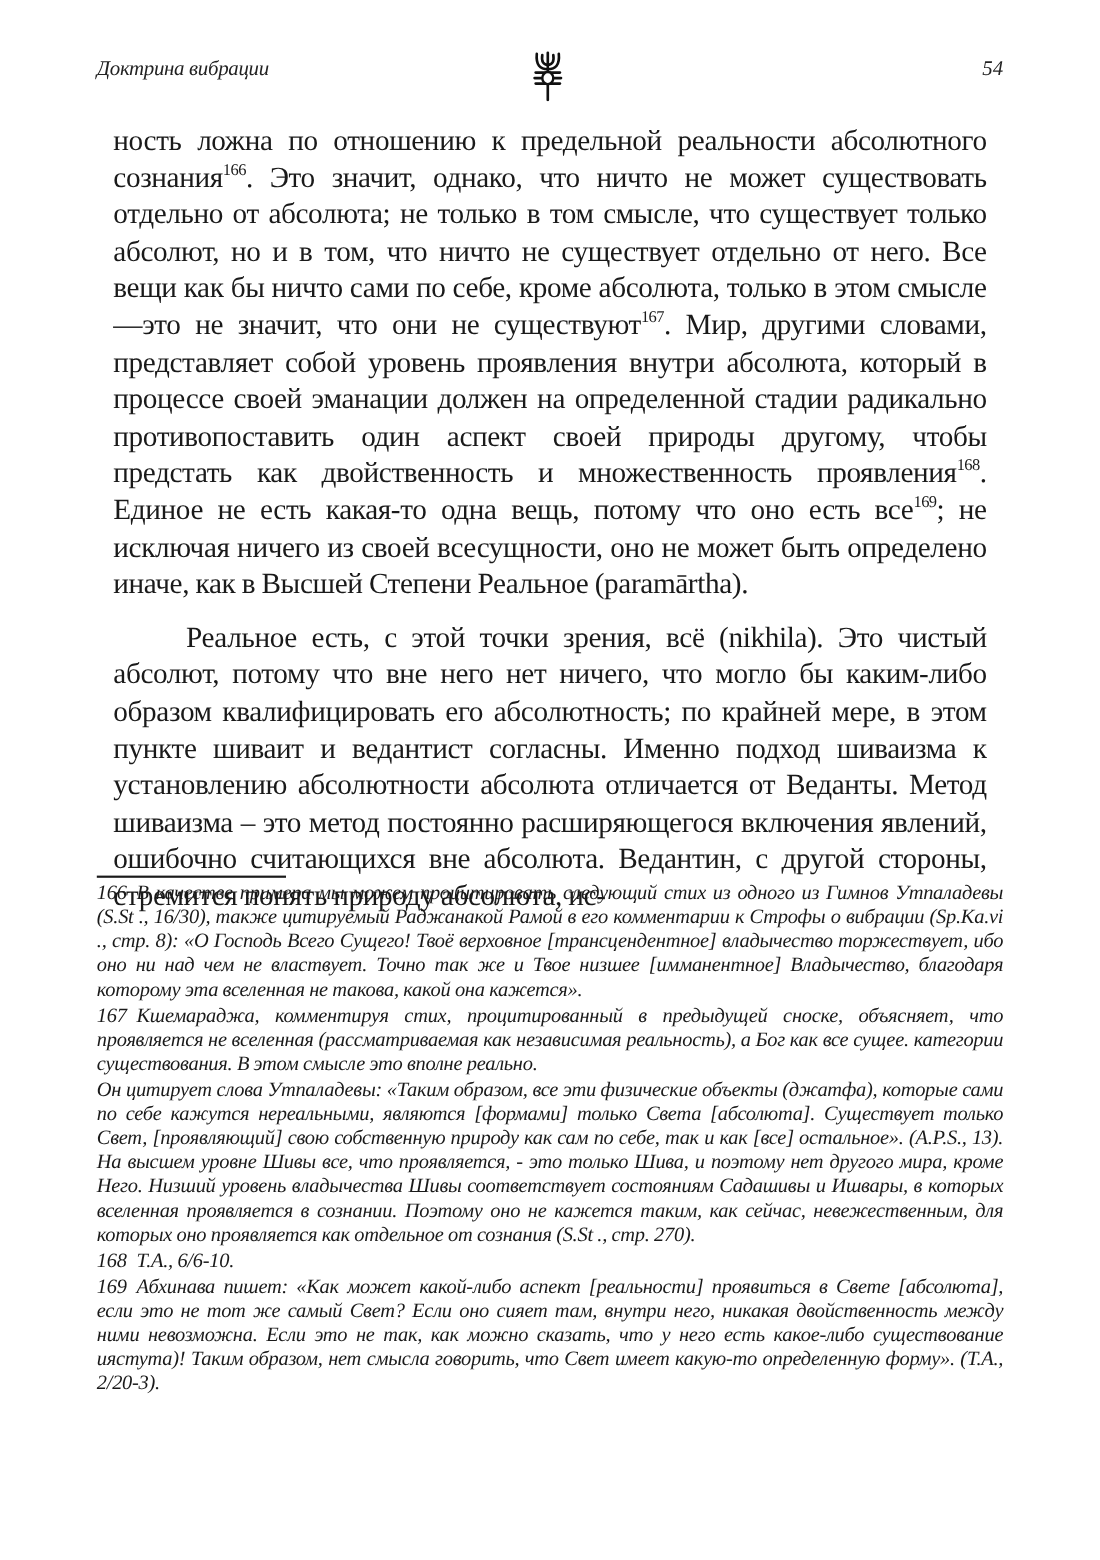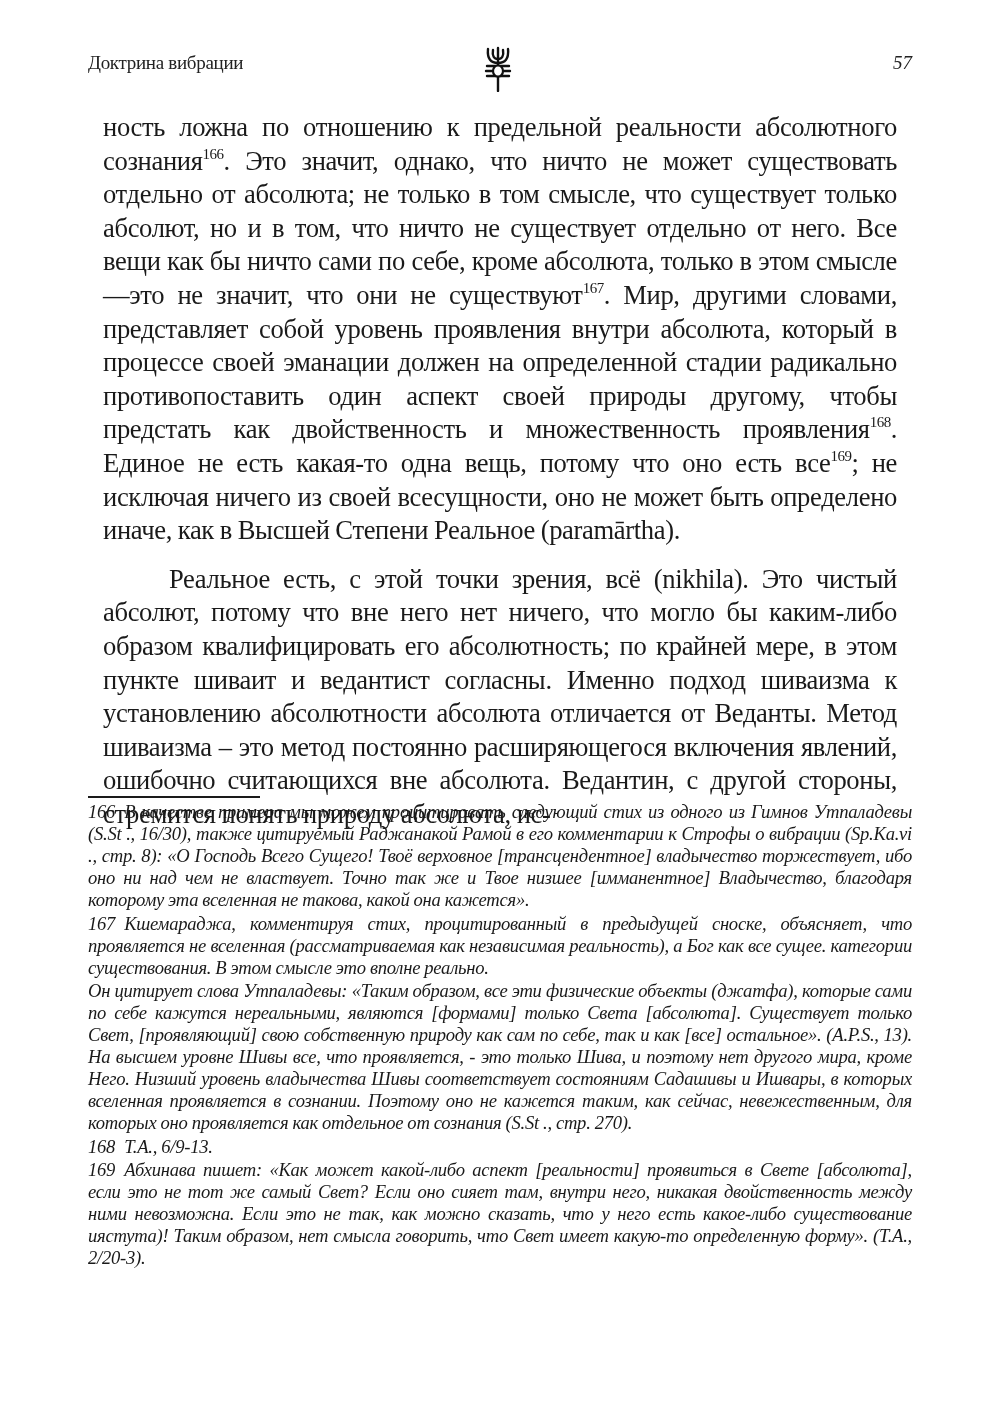--- a/index.html
+++ b/index.html
@@ -25,20 +25,21 @@
       position: absolute;
       top: 50px;
       left: 0;
       width: 824px;
       height: 50px;
     }
     .running-title {
       position: absolute;
       left: 0;
       top: 2px;
+      font-style: italic;
       font-size: 19px;
       letter-spacing: -0.3px;
       color: #222;
     }
     .page-number {
       position: absolute;
       right: 0;
       top: 2px;
       font-style: italic;
       font-size: 19px;
@@ -113,31 +114,31 @@
       <g fill="none" stroke="#111" stroke-width="2.4" stroke-linecap="round">
         <path d="M10 3 C9 13 13 17 20 17 C27 17 31 13 30 3"></path>
         <path d="M15 4 C14 10 16 13 20 13 C24 13 26 10 25 4"></path>
         <line x1="20" y1="2" x2="20" y2="45"></line>
         <line x1="9" y1="20" x2="31" y2="20"></line>
         <line x1="8" y1="25" x2="32" y2="25"></line>
         <line x1="9" y1="30" x2="31" y2="30"></line>
       </g>
       <ellipse cx="20" cy="25" rx="5" ry="5.5" fill="#fff" stroke="#111" stroke-width="2.2"></ellipse>
     </svg>
-    <span class="page-number">57</span>
+    <span class="page-number">54</span>
   </div>
 
   <div class="body-text">
     <p><span>ность ложна по отношению к предельной реальности абсолютного сознания</span><sup>166</sup><span>. Это значит, однако, что ничто не может существовать отдельно от абсолюта; не только в том смысле, что существует только абсолют, но и в том, что ничто не существует отдельно от него. Все вещи как бы ничто сами по себе, кроме абсолюта, только в этом смысле—это не значит, что они не существуют</span><sup>167</sup><span>. Мир, другими словами, представляет собой уровень проявления внутри абсолюта, который в процессе своей эманации должен на определенной стадии радикально противопоставить один аспект своей природы другому, чтобы предстать как двойственность и множественность проявления</span><sup>168</sup><span>. Единое не есть какая-то одна вещь, потому что оно есть все</span><sup>169</sup><span>; не исключая ничего из своей всесущности, оно не может быть определено иначе, как в Высшей Степени Реальное (paramārtha).</span></p>
     <p>Реальное есть, с этой точки зрения, всё (nikhila). Это чистый абсолют, потому что вне него нет ничего, что могло бы каким-либо образом квалифицировать его абсолютность; по крайней мере, в этом пункте шиваит и ведантист согласны. Именно подход шиваизма к установлению абсолютности абсолюта отличается от Веданты. Метод шиваизма – это метод постоянно расширяющегося включения явлений, ошибочно считающихся вне абсолюта. Ведантин, с другой стороны, стремится понять природу абсолюта, ис-</p>
   </div>
 
   <div class="footnote-rule"></div>
 
   <div class="footnotes">
     <p><span class="fn-num">166</span><span>В качестве примера мы можем процитировать следующий стих из одного из Гимнов Утпаладевы (S.St ., 16/30), также цитируемый Раджанакой Рамой в его комментарии к Строфы о вибрации (Sp.Ka.vi ., стр. 8): «О Господь Всего Сущего! Твоё верховное [трансцендентное] владычество торжествует, ибо оно ни над чем не властвует. Точно так же и Твое низшее [имманентное] Владычество, благодаря которому эта вселенная не такова, какой она кажется».</span></p>
     <p><span class="fn-num">167</span><span>Кшемараджа, комментируя стих, процитированный в предыдущей сноске, объясняет, что проявляется не вселенная (рассматриваемая как независимая реальность), а Бог как все сущее. категории существования. В этом смысле это вполне реально.</span></p>
     <p><span>Он цитирует слова Утпаладевы: «Таким образом, все эти физические объекты (джатфа), которые сами по себе кажутся нереальными, являются [формами] только Света [абсолюта]. Существует только Свет, [проявляющий] свою собственную природу как сам по себе, так и как [все] остальное». (A.P.S., 13). На высшем уровне Шивы все, что проявляется, - это только Шива, и поэтому нет другого мира, кроме Него. Низший уровень владычества Шивы соответствует состояниям Садашивы и Ишвары, в которых вселенная проявляется в сознании. Поэтому оно не кажется таким, как сейчас, невежественным, для которых оно проявляется как отдельное от сознания (S.St ., стр. 270).</span></p>
-    <p><span class="fn-num">168</span><span>T.A., 6/9-13.</span></p>
+    <p><span class="fn-num">168</span><span>T.A., 6/6-10.</span></p>
     <p><span class="fn-num">169</span><span>Абхинава пишет: «Как может какой-либо аспект [реальности] проявиться в Свете [абсолюта], если это не тот же самый Свет? Если оно сияет там, внутри него, никакая двойственность между ними невозможна. Если это не так, как можно сказать, что у него есть какое-либо существование иястута)! Таким образом, нет смысла говорить, что Свет имеет какую-то определенную форму». (T.A., 2/20-3).</span></p>
   </div>
 
 </div>
 
 </body></html>

